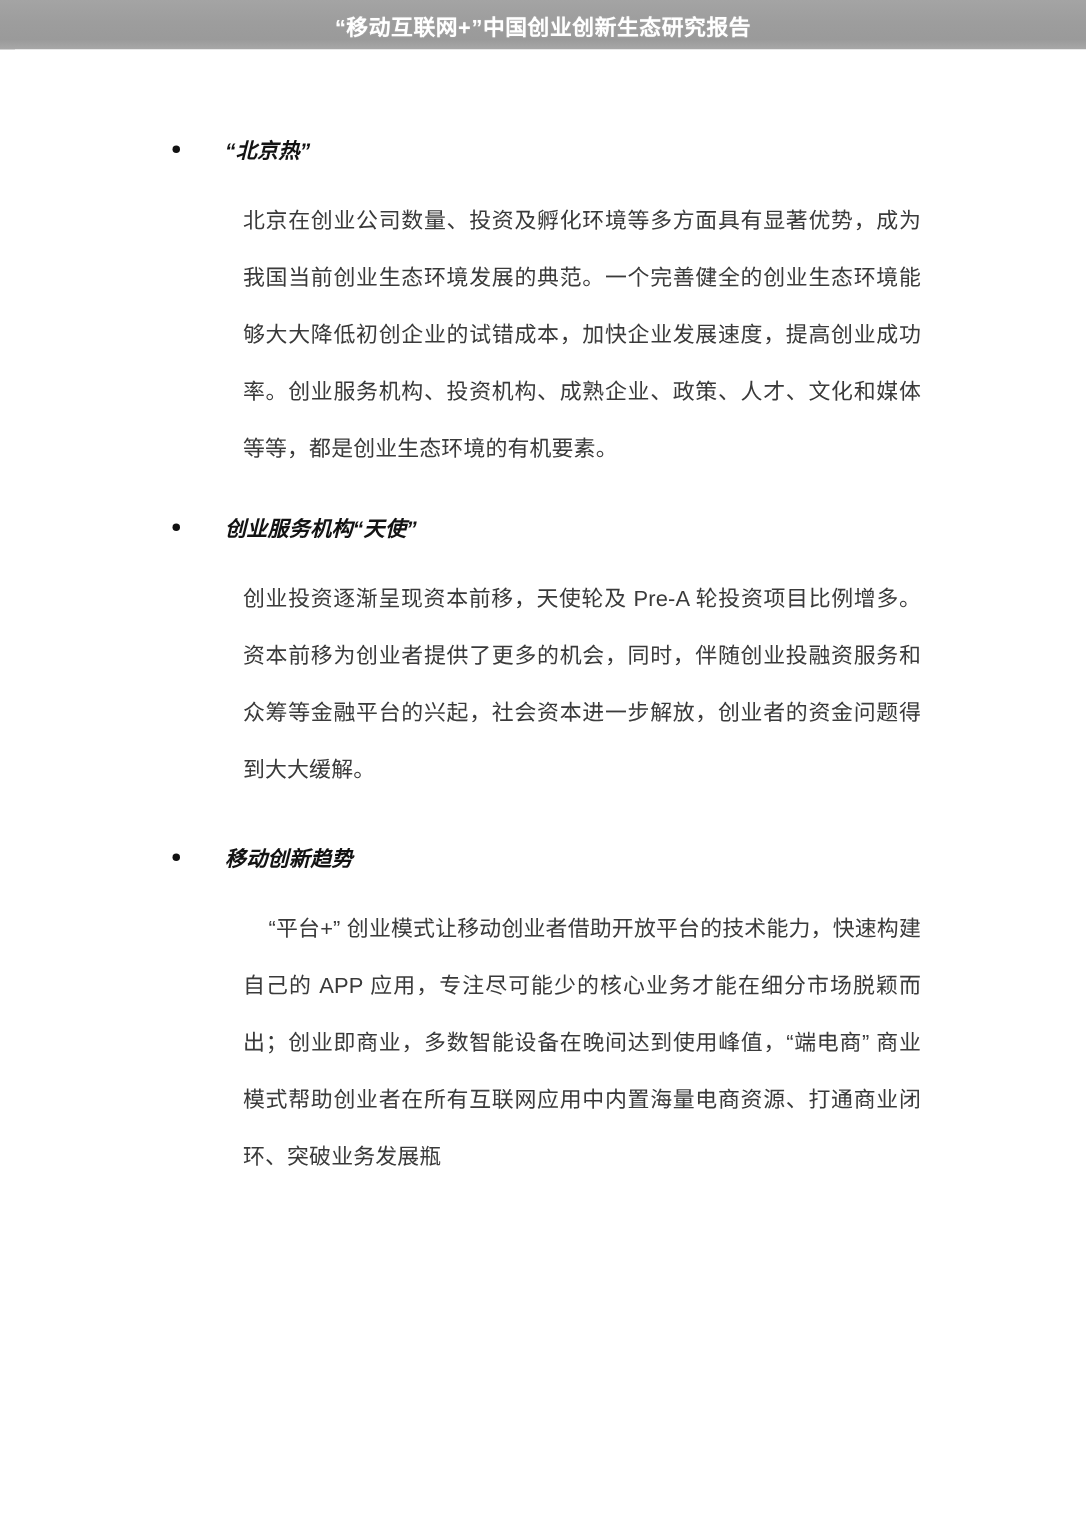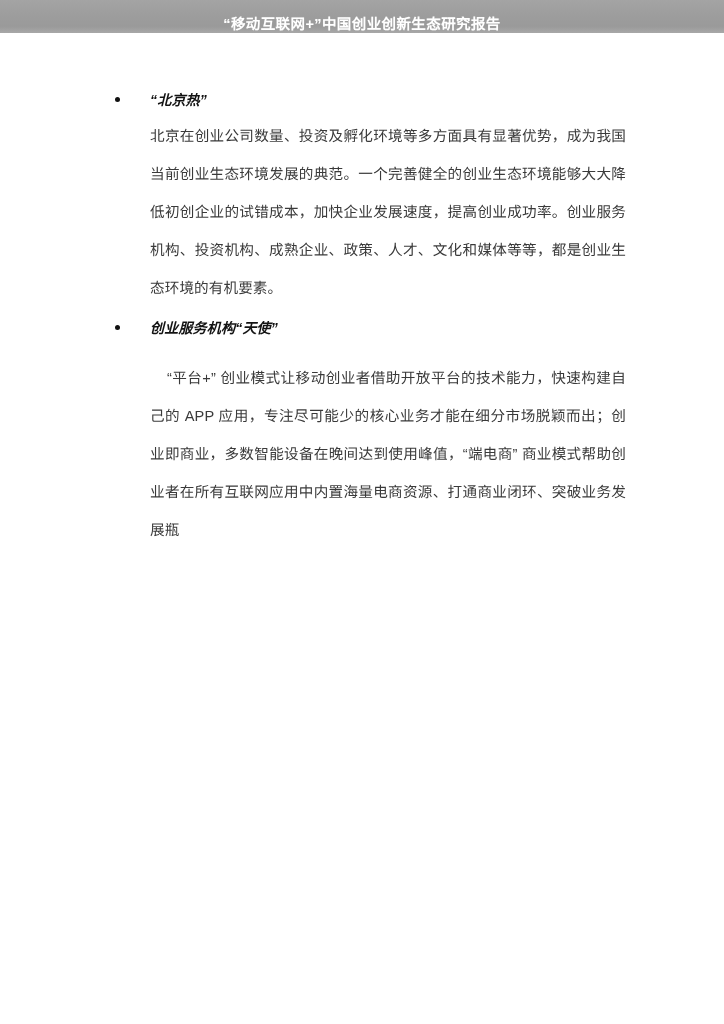--- a/index.html
+++ b/index.html
@@ -22,21 +22,21 @@
     top: 0;
     left: 0;
     width: 724px;
     height: 33px;
     background: linear-gradient(to bottom,
                 #a4a4a4 0%,
                 #9d9d9d 45%,
                 #9a9a9a 80%,
                 #a8a8a8 100%);
     display: flex;
-    align-items: flex-end;
+    align-items: center;
     justify-content: center;
   }
   .header-title {
     color: #ffffff;
     font-size: 14.5px;
     font-weight: bold;
     letter-spacing: 0.4px;
     white-space: nowrap;
     text-shadow: 0 0 1px rgba(255,255,255,0.25);
   }
@@ -80,21 +80,21 @@
     left: 1px;
     top: 12px;
     width: 5px;
     height: 5px;
     background: #111111;
     border-radius: 50%;
   }
 
   
   .para {
-    margin: 0;
+    margin: 12px;
     padding-left: 36px;
     font-size: 14.6px;
     line-height: 38px;
     color: #3a3a3a;
     text-align: justify;
     text-justify: inter-ideograph;
     letter-spacing: 0.1px;
   }
   .para.strong {
     color: #1b1b1b;
@@ -127,26 +127,31 @@
     </div>
 
     <div class="spacer-sm"></div>
 
     <div class="bullet-block">
       <div class="bullet-heading">
         <span class="bullet-dot"></span>
         <span>创业服务机构“天使”</span>
       </div>
       <div class="spacer-xs"></div>
+      <p class="para">创业投资逐渐呈现资本前移，天使轮及 Pre-A 轮投资项目比例增多。资本前移为创业者提供了更多的机会，同时，伴随创业投融资服务和众筹等金融平台的兴起，社会资本进一步解放，创业者的资金问题得到大大缓解。</p>
     </div>
 
     <div class="spacer-sm"></div>
 
 
     <div class="spacer-sm"></div>
 
     <div class="bullet-block">
+      <div class="bullet-heading">
+        <span class="bullet-dot"></span>
+        <span>移动创新趋势</span>
+      </div>
       <div class="spacer-xs"></div>
       <p class="para indent">“平台+” 创业模式让移动创业者借助开放平台的技术能力，快速构建自己的 APP 应用，专注尽可能少的核心业务才能在细分市场脱颖而出；创业即商业，多数智能设备在晚间达到使用峰值，“端电商” 商业模式帮助创业者在所有互联网应用中内置海量电商资源、打通商业闭环、突破业务发展瓶</p>
     </div>
 
   </div>
 </div>
 
 </body></html>

